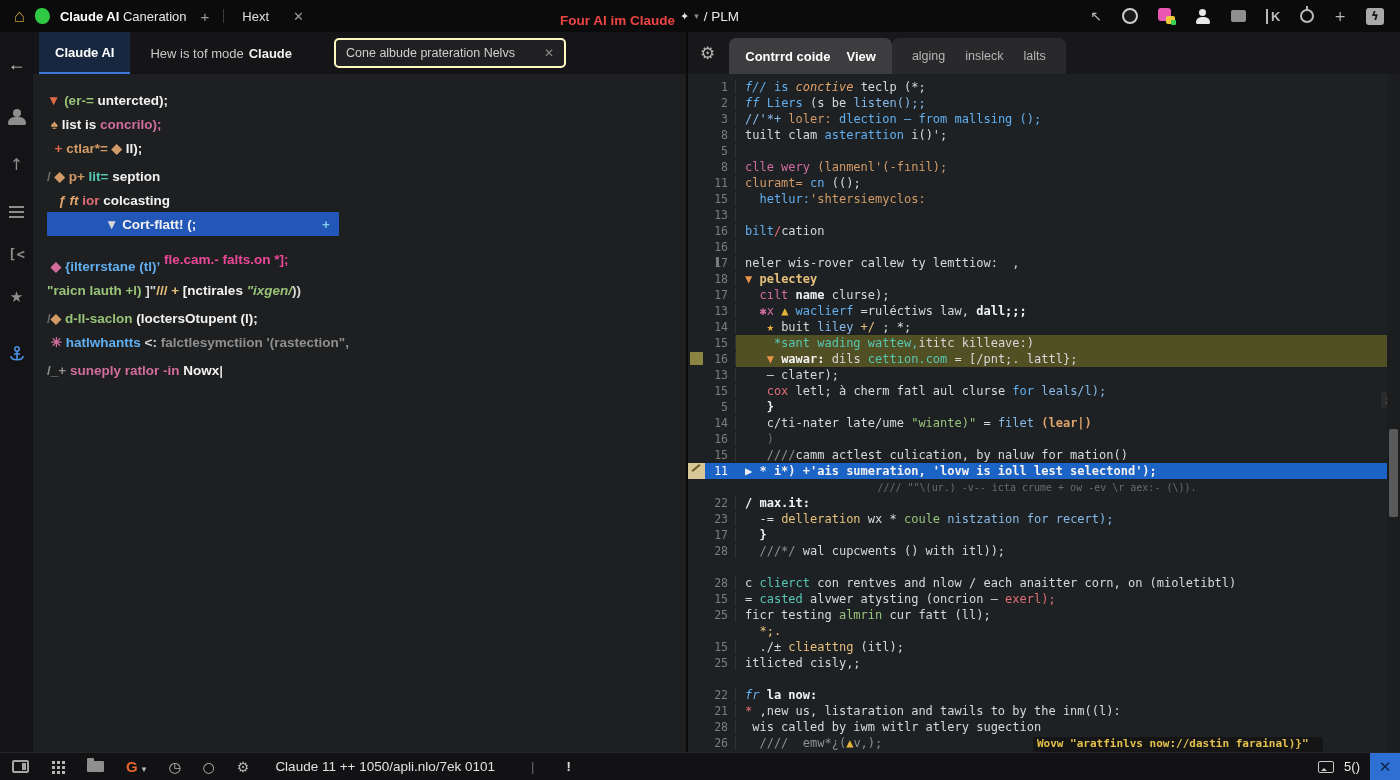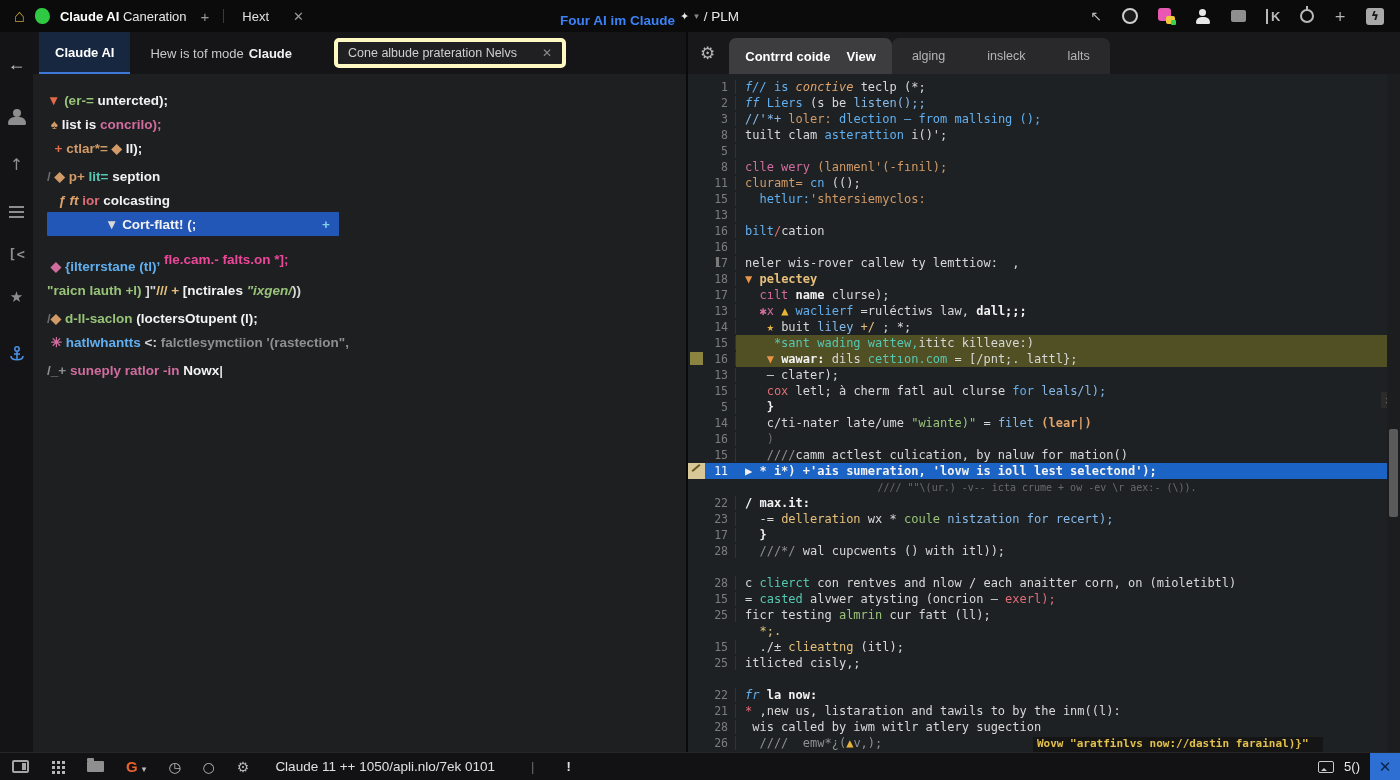--- a/index.html
+++ b/index.html
@@ -11,21 +11,21 @@
   .tb-left{display:flex;align-items:center;gap:10px;padding-left:14px;width:560px;}
   .home-ic{color:#c2a13d;font-size:18px;line-height:1;}
   .blob{width:15px;height:16px;background:#2fc944;border-radius:45% 55% 50% 50%;}
   .apptab{font-size:13px;color:#e6e6e6;white-space:nowrap;}
   .apptab b{font-weight:700;color:#fff;}
   .tb-plus{color:#9a9a9a;font-size:15px;padding:0 4px;}
   .tb-sep{width:1px;height:14px;background:#3a3a3a;}
   .tb-tab2{font-size:13px;color:#e0e0e0;padding-left:8px;}
   .tb-x{color:#9a9a9a;font-size:13px;padding-left:14px;}
   .tb-title{flex:0 0 auto;display:flex;align-items:center;gap:5px;font-size:13.5px;color:#e8e8e8;}
-  .tb-title b{font-weight:700;color:#3b82f6;margin-top:8px;}
+  .tb-title b{font-weight:700;color:#ef4444;margin-top:8px;}
   .tb-star{font-size:11px;}
   .tb-caret{font-size:9px;color:#8a8a8a;}
   .tb-right{margin-left:auto;display:flex;align-items:center;gap:20px;padding-right:16px;color:#b9b9b9;}
   .tb-ic{font-family:"DejaVu Sans",sans-serif;font-size:14px;line-height:1;display:inline-flex;align-items:center;justify-content:center;}
   .ring{width:16px;height:16px;border:2.5px solid #cfcfcf;border-radius:50%;background:#1a1a1a;display:inline-flex;align-items:center;justify-content:center;font-size:8px;color:#cfcfcf;}
   .palette{position:relative;width:17px;height:16px;}
   .palette .p1{position:absolute;left:0;top:0;width:13px;height:13px;background:#e957b2;border-radius:3px;}
   .palette .p2{position:absolute;right:0;bottom:0;width:9px;height:8px;background:#f0c83c;border-radius:2px;}
   .palette .p3{position:absolute;right:-1px;bottom:-1px;width:5px;height:5px;background:#39d353;border-radius:1px;}
   .person{position:relative;width:16px;height:15px;}
@@ -52,21 +52,21 @@
   .ab-star{font-size:15px;margin-top:26px;}
   .ab-anchor{margin-top:40px;color:#4a8fe0;font-size:16px;}
 
   
   .leftpane{width:655px;background:#1d1f21;display:flex;flex-direction:column;border-right:2px solid #0a0a0a;}
   .lefttabs{height:42px;background:#151517;display:flex;align-items:center;gap:4px;padding-left:6px;}
   .ltab{padding:0 16px;height:42px;display:flex;align-items:center;font-size:13px;color:#c9c9c9;white-space:nowrap;}
   .ltab.active{background:#16273f;border-bottom:2.5px solid #3d78d8;color:#fff;font-weight:700;}
   .ltab.bold{font-weight:700;color:#e8e8e8;}
   .ltab .boldpart{font-weight:700;color:#f0f0f0;margin-left:5px;}
-  .lsearch{margin-left:22px;width:232px;height:30px;border:4px solid #fef9c3;border-radius:5px;background:#202022;display:flex;align-items:center;justify-content:space-between;padding:0 10px;font-size:12.5px;color:#cfcfcf;}
+  .lsearch{margin-left:22px;width:232px;height:30px;border:2px solid #fef9c3;border-radius:5px;background:#202022;display:flex;align-items:center;justify-content:space-between;padding:0 10px;font-size:12.5px;color:#cfcfcf;}
   .lsearch .x{color:#8a8a8a;font-size:12px;}
   .leftcode{flex:1;padding:14px 0 0 14px;font-size:13.5px;font-weight:600;white-space:pre;font-family:"Liberation Sans",sans-serif;}
   .lrow{height:24px;display:flex;align-items:center;}
   .lrow.sel{background:#2257b8;width:292px;padding-left:58px;justify-content:space-between;padding-right:9px;border-radius:1px;gap:32px;}
   .lrow.sel .plus{color:#7fd0e8;font-weight:700;}
 
   
   .c-blue{color:#61afef}.c-lblue{color:#86b9e8}.c-teal{color:#56c8b2}
   .c-green{color:#98c379}.c-green-i{color:#98c379;font-style:italic}
   .c-orange{color:#d19a66}.c-orange-i{color:#e0a36b;font-style:italic}
@@ -77,21 +77,21 @@
   .c-gray{color:#8f8f8f}.c-dim{color:#6a6a6a}
   .c-warn{color:#e8b339}.c-tri{color:#e8954a}
   .c-blue-i{color:#61afef;font-style:italic}
   .c-raise{color:#ec4899;font-weight:700;position:relative;top:-7px;}
 
   
   .rightpane{flex:1;background:#1e2124;position:relative;}
   .righttabs{height:42px;background:#18181a;display:flex;align-items:center;padding-left:12px;}
   .gear{color:#b5b5b5;font-size:17px;margin-right:14px;font-family:"DejaVu Sans",sans-serif;}
   .rtab-active{background:#3d3d40;border-radius:7px 7px 0 0;height:36px;margin-top:6px;display:flex;align-items:center;gap:16px;padding:0 16px;font-size:13px;font-weight:700;color:#fff;}
-  .rtab-group{background:#29292c;border-radius:7px 7px 0 0;height:36px;margin-top:6px;display:flex;align-items:center;gap:42px;padding:0 20px;font-size:12.5px;color:#b5b5b5;}
+  .rtab-group{background:#29292c;border-radius:7px 7px 0 0;height:36px;margin-top:6px;display:flex;align-items:center;gap:20px;padding:0 20px;font-size:12.5px;color:#b5b5b5;}
   .editor{position:absolute;top:42px;left:0;right:0;bottom:0;padding-top:5px;overflow:hidden;}
   .rrow{display:flex;height:16px;align-items:center;font-family:"DejaVu Sans Mono",monospace;font-size:12px;white-space:pre;}
   .rrow .mk{width:17px;flex:0 0 17px;height:100%;position:relative;}
   .rrow .num{width:31px;flex:0 0 31px;text-align:right;color:#7d7d7d;padding-right:7px;border-right:1px solid #333;font-size:11.5px;}
   .rrow .cd{flex:1;padding-left:9px;height:100%;display:flex;align-items:center;}
   .rrow .cd.small{font-size:10px;color:#6a6a6a;}
   .rrow.hl-olive .cd{background:#514f24;}
   .rrow.hl-olive .mk.mk-square:after{content:"";position:absolute;left:2px;top:1px;width:13px;height:13px;background:#8b8440;}
   .rrow.hl-blue{background:#1b63c5;}
   .rrow.hl-blue .mk{background:#1e2124;}

